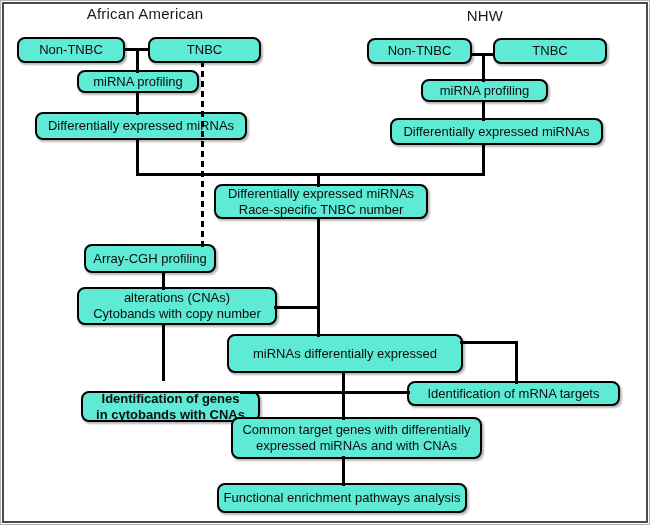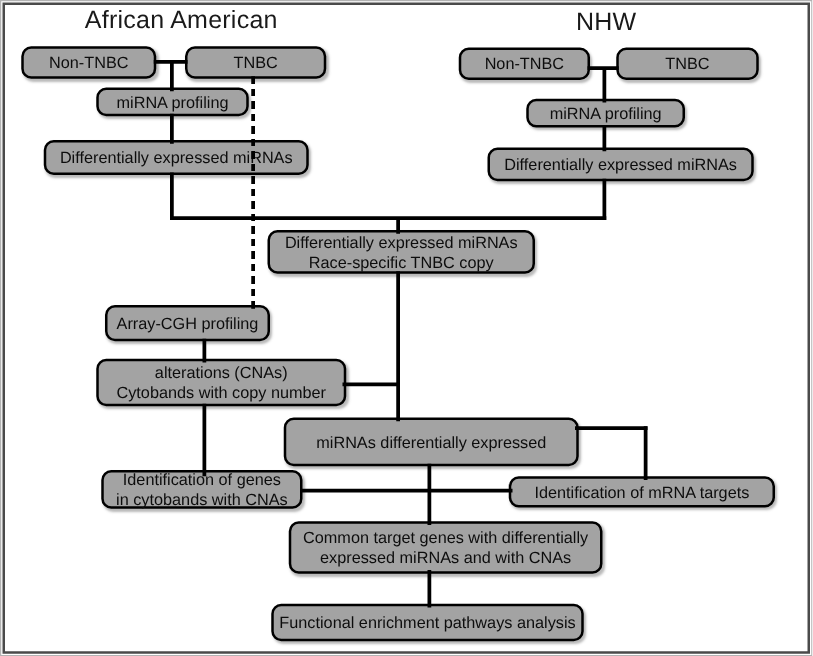--- a/index.html
+++ b/index.html
@@ -6,27 +6,27 @@
   body{
     width:650px;height:525px;position:relative;overflow:hidden;
     background:#ffffff;
     font-family:"Liberation Sans","DejaVu Sans",sans-serif;
     color:#111111;
   }
   .frame-outer{position:absolute;inset:0;border:1px solid #b3b3b3;pointer-events:none;z-index:1;}
   .frame-inner{position:absolute;inset:2px;border:2px solid #4a4a4a;pointer-events:none;z-index:1;}
 
   .title{
-    position:absolute;text-align:center;font-size:20px;color:#1a1a1a;
+    position:absolute;text-align:center;font-size:15px;color:#1a1a1a;
     letter-spacing:0.2px;z-index:3;
   }
 
   .node{
     position:absolute;box-sizing:border-box;
-    background:#a3a3a3;border:2.5px solid #000000;border-radius:8px;
+    background:#5eead4;border:2.5px solid #000000;border-radius:8px;
     display:flex;flex-direction:column;align-items:center;justify-content:center;
     font-size:13px;line-height:1.22;text-align:center;color:#0d0d0d;
     box-shadow:1.5px 2px 2px rgba(100,100,100,0.45);
     z-index:2;padding:1px 4px;
   }
   .node .ln{display:block;white-space:nowrap;}
 
   .line{position:absolute;background:#000000;z-index:4;}
   .dline{
     position:absolute;width:3px;z-index:5;
@@ -63,33 +63,33 @@
 </div>
 <div class="node" style="left:421px;top:79px;width:127px;height:23px;">
   <span class="ln">miRNA profiling</span>
 </div>
 <div class="node" style="left:390px;top:118px;width:213px;height:27px;">
   <span class="ln">Differentially expressed miRNAs</span>
 </div>
 
 <div class="node" style="left:214px;top:184px;width:214px;height:35px;">
   <span class="ln">Differentially expressed miRNAs</span>
-  <span class="ln">Race-specific TNBC copy</span>
+  <span class="ln">Race-specific TNBC number</span>
 </div>
 <div class="node" style="left:84px;top:244px;width:132px;height:29px;">
   <span class="ln">Array-CGH profiling</span>
 </div>
 <div class="node" style="left:77px;top:287px;width:200px;height:38px;">
   <span class="ln">alterations (CNAs)</span>
   <span class="ln">Cytobands with copy number</span>
 </div>
 <div class="node" style="left:227px;top:334px;width:236px;height:39px;gap:26px;">
   <span class="ln">miRNAs differentially expressed</span>
 </div>
-<div class="node" style="left:81px;top:376px;width:161px;height:31px;">
+<div class="node" style="left:81px;top:391px;width:179px;height:31px;font-weight:bold;">
   <span class="ln">Identification of genes</span>
   <span class="ln">in cytobands with CNAs</span>
 </div>
 <div class="node" style="left:407px;top:381px;width:213px;height:25px;">
   <span class="ln">Identification of mRNA targets</span>
 </div>
 <div class="node" style="left:231px;top:417px;width:251px;height:42px;">
   <span class="ln">Common target genes with differentially</span>
   <span class="ln">expressed miRNAs and with CNAs</span>
 </div>

